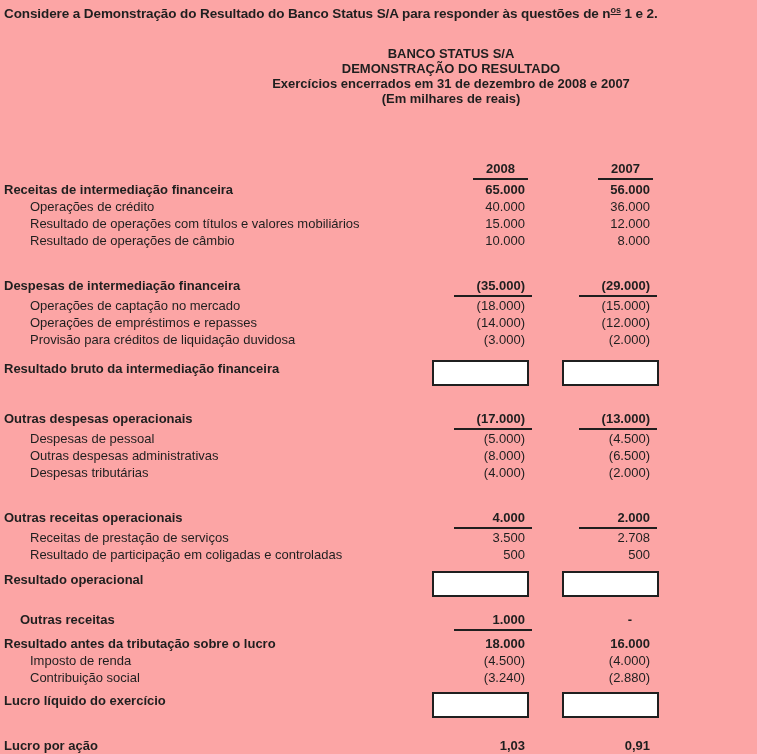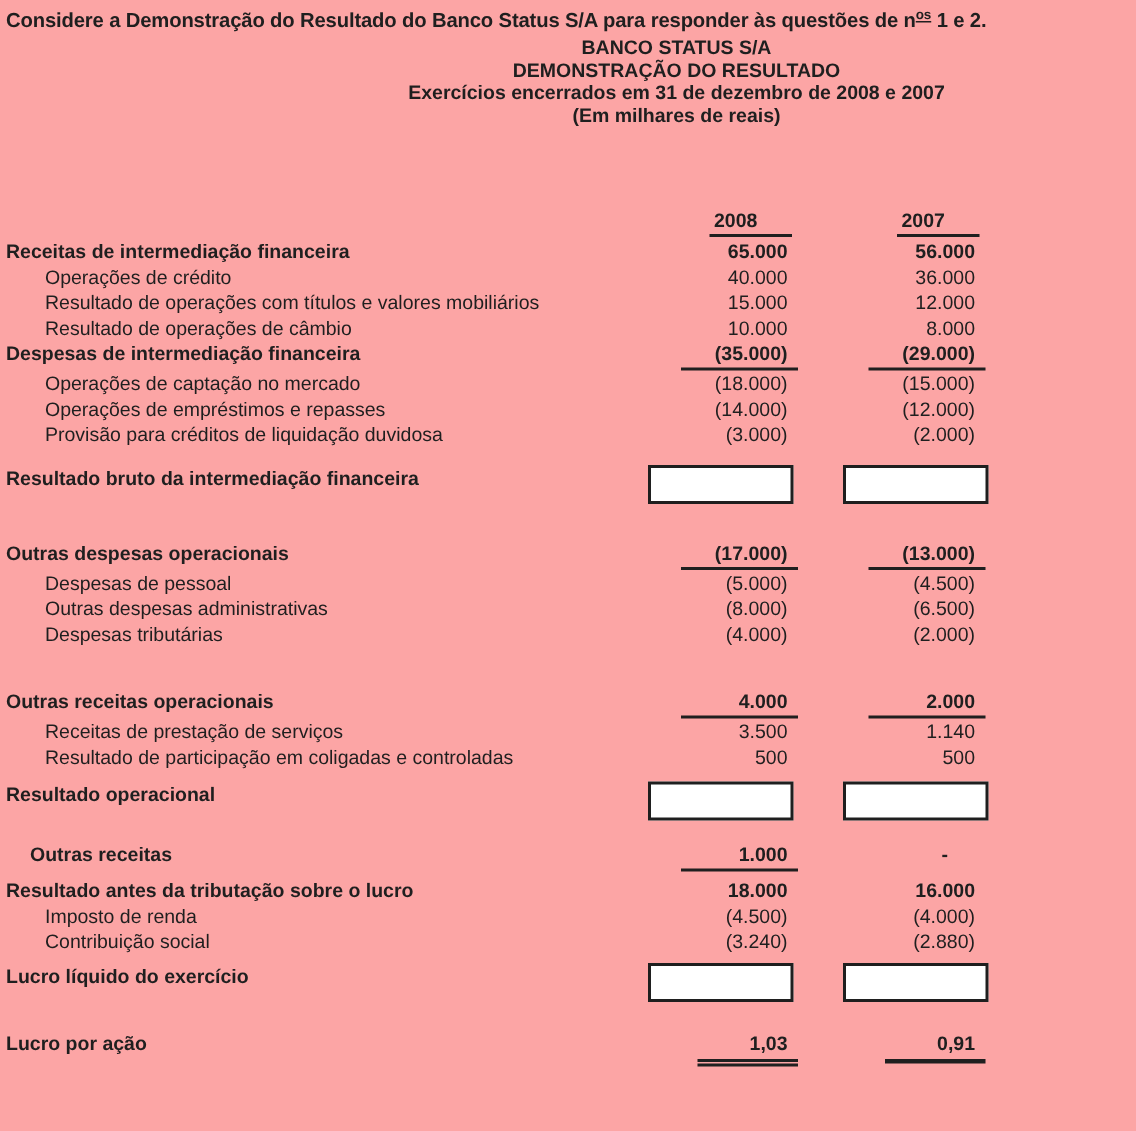--- a/index.html
+++ b/index.html
@@ -14,21 +14,21 @@
   
   .instruction{
     margin:0;padding:6px 2px 0 4px;
     font-weight:bold;font-size:13.5px;line-height:16px;
     white-space:nowrap;letter-spacing:-0.1px;
   }
   .instruction sup{font-size:9px;text-decoration:underline;line-height:0;}
 
   
   .title-block{
-    margin-top:2px;padding-left:145px;
+    margin-top:24px;padding-left:145px;
     text-align:center;font-weight:bold;font-size:13px;line-height:15px;
   }
 
   
   .statement{margin-top:54px;}
   .row{
     display:flex;align-items:baseline;
     min-height:17px;font-size:13px;line-height:17px;
     white-space:nowrap;
   }
@@ -42,21 +42,21 @@
 
   .num{display:inline-block;padding-right:7px;}
   .num.u-single{border-bottom:2px solid #1f1f1f;min-width:71px;padding-bottom:1px;}
   .num.u-double{border-bottom:5px double #1f1f1f;min-width:60px;padding-bottom:2px;}
   .num.u-thick{border-bottom:3px solid #1f1f1f;min-width:60px;padding-bottom:2px;}
 
   .header-row .cell{padding-bottom:1px;}
   .col-head{
     display:inline-block;font-weight:bold;
     border-bottom:2px solid #1f1f1f;
-    min-width:49px;text-align:left;
+    min-width:49px;text-align:center;
     padding:0 3px 1px 3px;margin-right:4px;
   }
 
   .boxes-row{align-items:flex-start;height:26px;}
   .answer-box{
     width:97px;height:26px;box-sizing:border-box;
     border:2px solid #1f1f1f;background:#ffffff;
   }
 </style>
 </head>
@@ -103,21 +103,21 @@
         <div class="cell v2"><span class="num">12.000</span></div>
         <div class="cell tail"></div>
       </div>
       <div class="row">
         <div class="cell label indent">Resultado de operações de câmbio</div>
         <div class="cell v1"><span class="num">10.000</span></div>
         <div class="cell gap"></div>
         <div class="cell v2"><span class="num">8.000</span></div>
         <div class="cell tail"></div>
       </div>
-      <div class="row" style="">
+      <div class="row" style="margin-top: 28px;">
         <div class="cell label bold">Despesas de intermediação financeira</div>
         <div class="cell v1"><span class="num bold u-single">(35.000)</span></div>
         <div class="cell gap"></div>
         <div class="cell v2"><span class="num bold u-single">(29.000)</span></div>
         <div class="cell tail"></div>
       </div>
       <div class="row">
         <div class="cell label indent">Operações de captação no mercado</div>
         <div class="cell v1"><span class="num">(18.000)</span></div>
         <div class="cell gap"></div>
@@ -181,21 +181,21 @@
         <div class="cell label bold">Outras receitas operacionais</div>
         <div class="cell v1"><span class="num bold u-single">4.000</span></div>
         <div class="cell gap"></div>
         <div class="cell v2"><span class="num bold u-single">2.000</span></div>
         <div class="cell tail"></div>
       </div>
       <div class="row">
         <div class="cell label indent">Receitas de prestação de serviços</div>
         <div class="cell v1"><span class="num">3.500</span></div>
         <div class="cell gap"></div>
-        <div class="cell v2"><span class="num">1.140</span></div>
+        <div class="cell v2"><span class="num">2.708</span></div>
         <div class="cell tail"></div>
       </div>
       <div class="row">
         <div class="cell label indent">Resultado de participação em coligadas e controladas</div>
         <div class="cell v1"><span class="num">500</span></div>
         <div class="cell gap"></div>
         <div class="cell v2"><span class="num">500</span></div>
         <div class="cell tail"></div>
       </div>
       <div class="row boxes-row" style="margin-top: 8px;">

